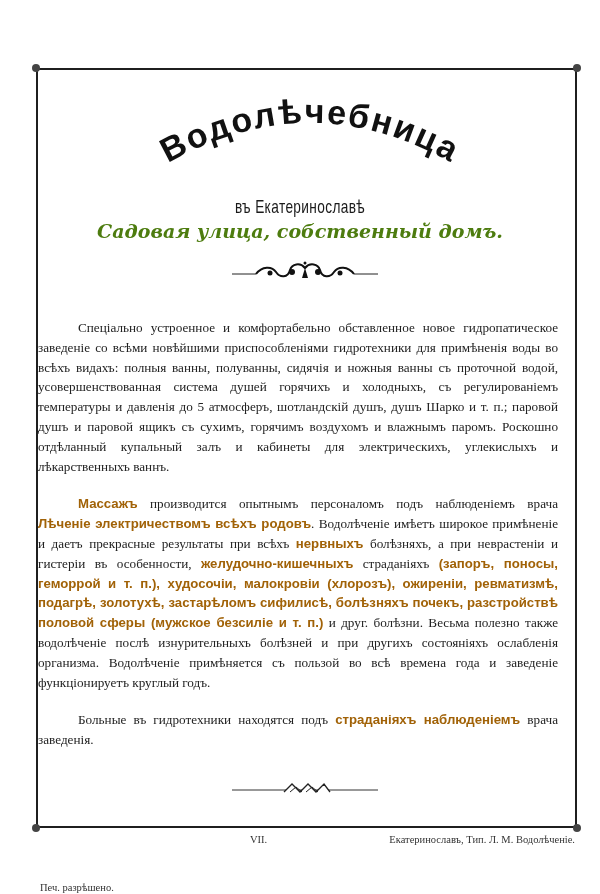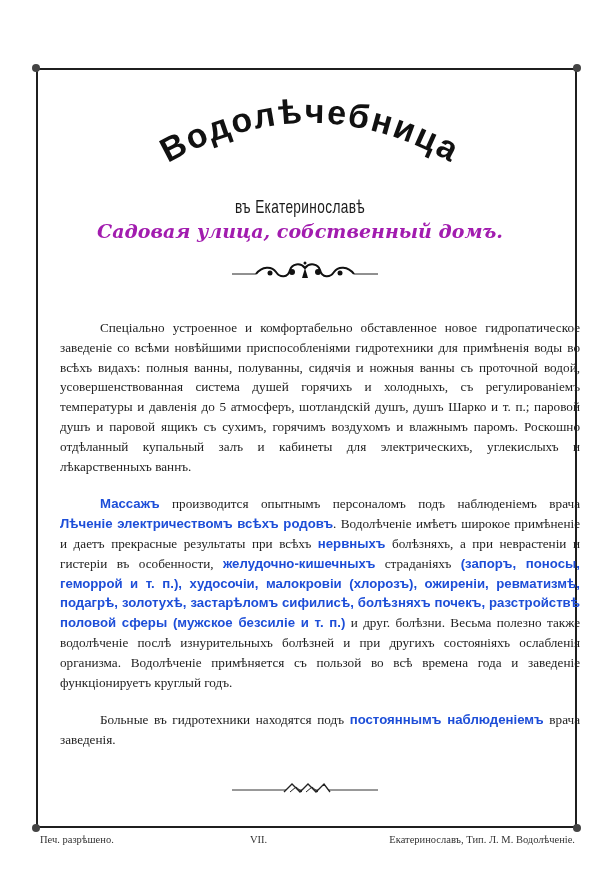--- a/index.html
+++ b/index.html
@@ -54,66 +54,66 @@
     .address {
       position: absolute;
       left: 0;
       width: 600px;
       top: 220px;
       text-align: center;
       font-family: "DejaVu Serif", serif;
       font-style: italic;
       font-weight: bold;
       font-size: 19px;
-      color: #a21caf;
+      color: #4d7c0f;
     }
     .ornament {
       position: absolute;
       left: 232px;
       top: 258px;
       width: 146px;
       height: 26px;
     }
     .body-text {
       position: absolute;
-      left: 60px;
+      left: 38px;
       top: 318px;
       width: 520px;
       font-family: "Liberation Serif", serif;
       font-size: 13.2px;
       line-height: 19.8px;
       text-align: justify;
       color: #222;
     }
     .body-text p {
       margin: 0 0 18px 0;
       text-indent: 40px;
     }
     .b {
       font-family: "Liberation Sans", sans-serif;
       font-weight: bold;
-      color: #1d4ed8;
+      color: #a16207;
     }
     .end-ornament {
       position: absolute;
       left: 232px;
       top: 778px;
       width: 146px;
       height: 20px;
     }
     .footer {
       position: absolute;
       top: 834px;
       left: 36px;
       width: 541px;
       font-family: "Liberation Serif", serif;
       font-size: 10.5px;
       color: #333;
     }
-    .footer .left { position: absolute; left: 4px; }
+    .footer .left { position: absolute; left: 4px; margin-top: 48px; }
     .footer .center { position: absolute; left: 214px; }
     .footer .right { position: absolute; right: 2px; }
   </style>
 </head>
 <body>
 
 <div class="frame"></div>
 <div class="corner" style="left:32px;top:64px;"></div>
 <div class="corner" style="left:573px;top:64px;"></div>
 <div class="corner" style="left:32px;top:824px;"></div>
@@ -143,21 +143,21 @@
     <circle cx="60" cy="14" r="3" fill="#111"></circle>
     <circle cx="86" cy="14" r="3" fill="#111"></circle>
     <path d="M73 10 L70 20 L76 20 Z" fill="#111"></path>
     <circle cx="73" cy="5" r="1.5" fill="#111"></circle>
   </svg>
 </div>
 
 <div class="body-text">
   <p>Спеціально устроенное и комфортабельно обставленное новое гидропатическое заведеніе со всѣми новѣйшими приспособленіями гидротехники для примѣненія воды во всѣхъ видахъ: полныя ванны, полуванны, сидячія и ножныя ванны съ проточной водой, усовершенствованная система душей горячихъ и холодныхъ, съ регулированіемъ температуры и давленія до 5 атмосферъ, шотландскій душъ, душъ Шарко и т. п.; паровой душъ и паровой ящикъ съ сухимъ, горячимъ воздухомъ и влажнымъ паромъ. Роскошно отдѣланный купальный залъ и кабинеты для электрическихъ, углекислыхъ и лѣкарственныхъ ваннъ.</p>
   <p><span class="b">Массажъ</span><span> производится опытнымъ персоналомъ подъ наблюденіемъ врача </span><span class="b">Лѣченіе электричествомъ всѣхъ родовъ</span><span>. Водолѣченіе имѣетъ широкое примѣненіе и даетъ прекрасные результаты при всѣхъ </span><span class="b">нервныхъ</span><span> болѣзняхъ, а при неврастеніи и гистеріи въ особенности, </span><span class="b">желудочно-кишечныхъ</span><span> страданіяхъ </span><span class="b">(запоръ, поносы, геморрой и т. п.), худосочіи, малокровіи (хлорозъ), ожиреніи, ревматизмѣ, подагрѣ, золотухѣ, застарѣломъ сифилисѣ, болѣзняхъ почекъ, разстройствѣ половой сферы (мужское безсиліе и т. п.)</span><span> и друг. болѣзни. Весьма полезно также водолѣченіе послѣ изнурительныхъ болѣзней и при другихъ состояніяхъ ослабленія организма. Водолѣченіе примѣняется съ пользой во всѣ времена года и заведеніе функціонируетъ круглый годъ.</span></p>
-  <p><span>Больные въ гидротехники находятся подъ </span><span class="b">постояннымъ наблюденіемъ</span><span> врача заведенія.</span></p>
+  <p><span>Больные въ гидротехники находятся подъ </span><span class="b">страданіяхъ наблюденіемъ</span><span> врача заведенія.</span></p>
 </div>
 
 <div class="end-ornament">
   <svg viewBox="0 0 146 20" xmlns="http://www.w3.org/2000/svg">
     <line x1="0" y1="12" x2="146" y2="12" stroke="#333" stroke-width="1"></line>
     <path d="M52 14 L60 6 L68 14 L76 6 L84 14 L92 6 L98 14" fill="#fff" stroke="#222" stroke-width="1.3"></path>
     <path d="M58 14 L64 9 L70 14 M74 14 L80 9 L86 14" fill="none" stroke="#222" stroke-width="1"></path>
   </svg>
 </div>
 

